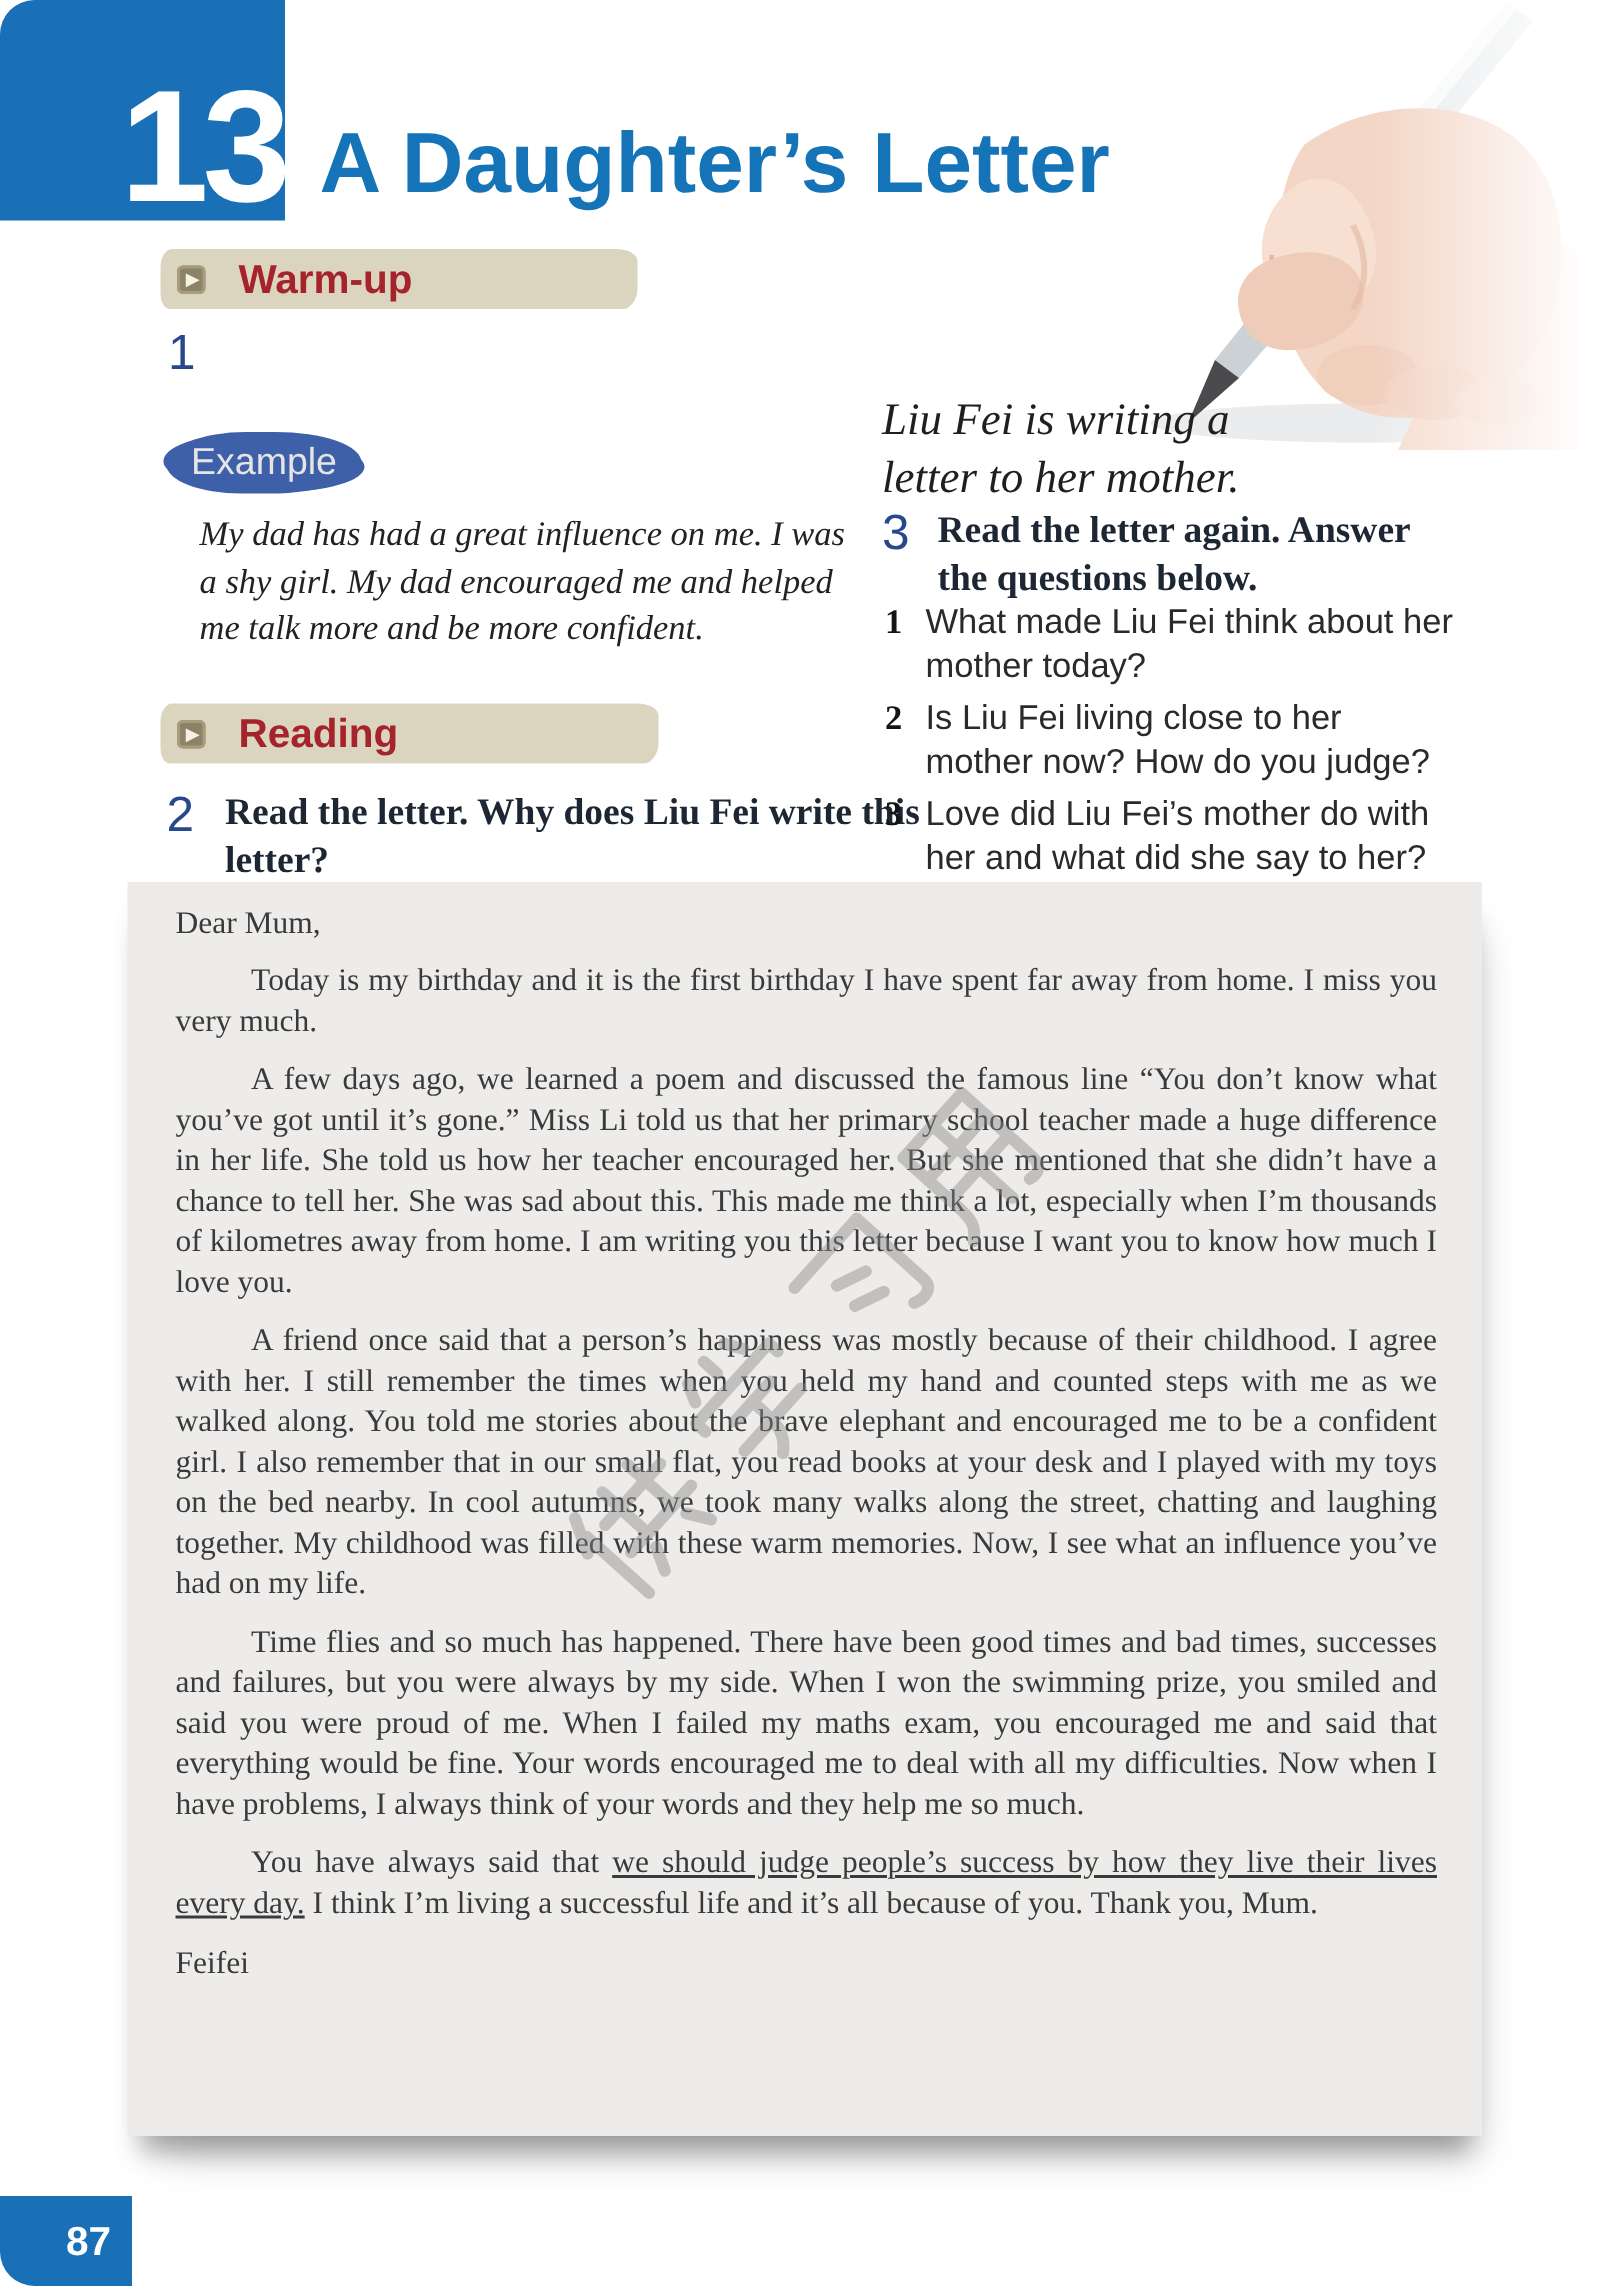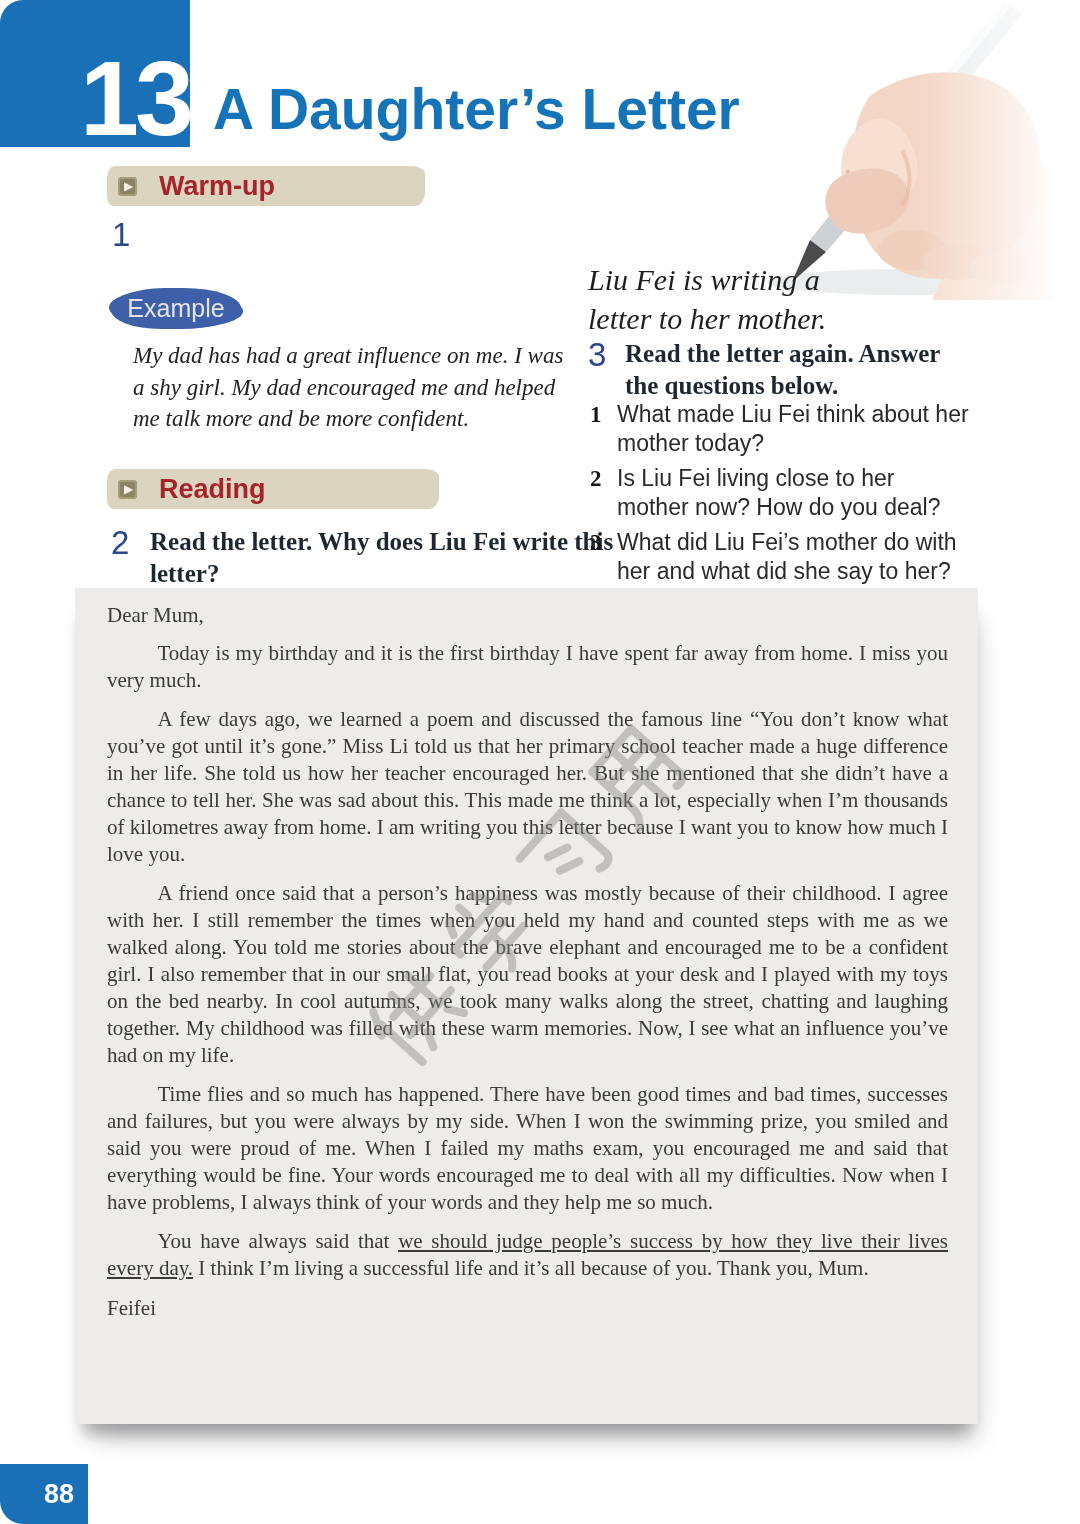--- a/index.html
+++ b/index.html
@@ -52,21 +52,21 @@
   .sub-q{display:grid;grid-template-columns:27px auto;margin-bottom:5px;}
   .sub-q-num{font-family:"Liberation Serif",serif;font-weight:bold;font-size:23px;
              color:#141414;line-height:1.28;}
   .sub-q-text{font-family:"Liberation Sans",sans-serif;font-size:23px;color:#2a2a2a;
               line-height:1.28;}
 
   
   .hand-photo{position:absolute;left:752px;top:0px;width:300px;height:300px;}
 
   
-  .letter-paper{position:absolute;left:75px;top:588px;width:903px;height:836px;
+  .letter-paper{position:absolute;left:85px;top:588px;width:903px;height:836px;
                 background:#edecea;box-sizing:border-box;padding:14px 30px 0 32px;
                 box-shadow:0 18px 16px -8px rgba(80,80,85,.45), 10px 24px 26px -12px rgba(0,0,0,.18);}
   .letter-body{font-family:"Liberation Serif",serif;font-size:21px;line-height:27px;
                color:#3a3a3a;text-align:justify;}
   .letter-body p{margin:0 0 12px 0;text-indent:2.4em;}
   .letter-body .salutation{text-indent:0;margin-bottom:11px;}
   .letter-body .closing,.letter-body .signature{text-indent:0;margin:0;line-height:29px;}
   .letter-body .closing{margin-top:4px;}
   .letter-body .u{text-decoration:underline;}
 
@@ -150,25 +150,25 @@
   <span class="qnum" id="q3-num">3</span>
   <div class="qtext" id="q3-text">Read the letter again. Answer the questions below.</div>
 
   <div class="sub-questions">
     <div class="sub-q">
       <span class="sub-q-num">1</span>
       <span class="sub-q-text">What made Liu Fei think about her mother today?</span>
     </div>
     <div class="sub-q">
       <span class="sub-q-num">2</span>
-      <span class="sub-q-text">Is Liu Fei living close to her mother now? How do you deal?</span>
+      <span class="sub-q-text">Is Liu Fei living close to her mother now? How do you judge?</span>
     </div>
     <div class="sub-q">
       <span class="sub-q-num">3</span>
-      <span class="sub-q-text">What did Liu Fei’s mother do with her and what did she say to her?</span>
+      <span class="sub-q-text">Love did Liu Fei’s mother do with her and what did she say to her?</span>
     </div>
   </div>
 
   <div class="letter-paper">
 
     <div class="watermark">
       
       <svg width="470" height="470" viewBox="0 0 470 470">
         <g transform="rotate(-48 235 235)" stroke="#868686" stroke-width="8" stroke-linecap="round" fill="none" opacity="0.42">
 
@@ -219,16 +219,16 @@
       <p>Today is my birthday and it is the first birthday I have spent far away from home. I miss you very much.</p>
       <p>A few days ago, we learned a poem and discussed the famous line “You don’t know what you’ve got until it’s gone.”  Miss Li told us that her primary school teacher made a huge difference in her life. She told us how her teacher encouraged her. But she mentioned that she didn’t have a chance to tell her. She was sad about this. This made me think a lot, especially when I’m thousands of kilometres away from home. I am writing you this letter because I want you to know how much I love you.</p>
       <p>A friend once said that a person’s happiness was mostly because of their childhood. I agree with her. I still remember the times when you held my hand and counted steps with me as we walked along. You told me stories about the brave elephant and encouraged me to be a confident girl. I also remember that in our small flat, you read books at your desk and I played with my toys on the bed nearby. In cool autumns, we took many walks along the street, chatting and laughing together. My childhood was filled with these warm memories. Now, I see what an influence you’ve had on my life.</p>
       <p>Time flies and so much has happened. There have been good times and bad times, successes and failures, but you were always by my side. When I won the swimming prize, you smiled and said you were proud of me. When I failed my maths exam, you encouraged me and said that everything would be fine. Your words encouraged me to deal with all my difficulties. Now when I have problems, I always think of your words and they help me so much.</p>
       <p><span>You have always said that </span><span class="u">we should judge people’s success by how they live their lives every day.</span><span> I think I’m living a successful life and it’s all because of you. Thank you, Mum.</span></p>
       <p class="signature">Feifei</p>
     </div>
   </div>
 
   <div class="page-num-box">
-    <span>88</span>
+    <span>87</span>
   </div>
 
 </div>
 
 </body></html>

